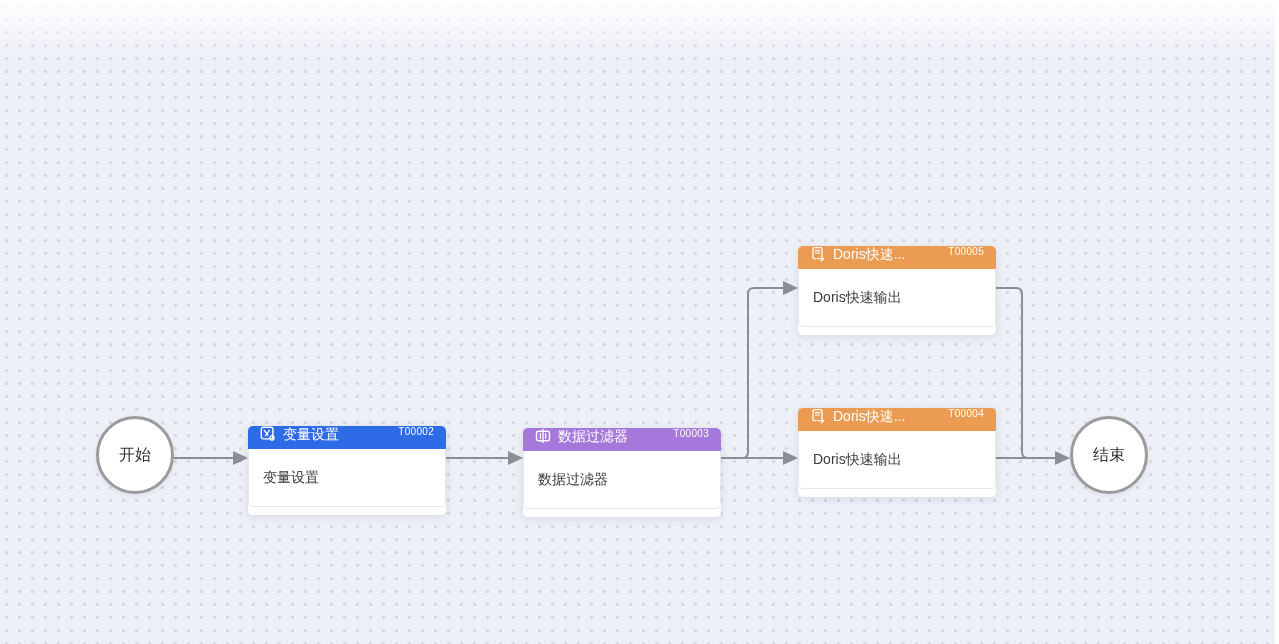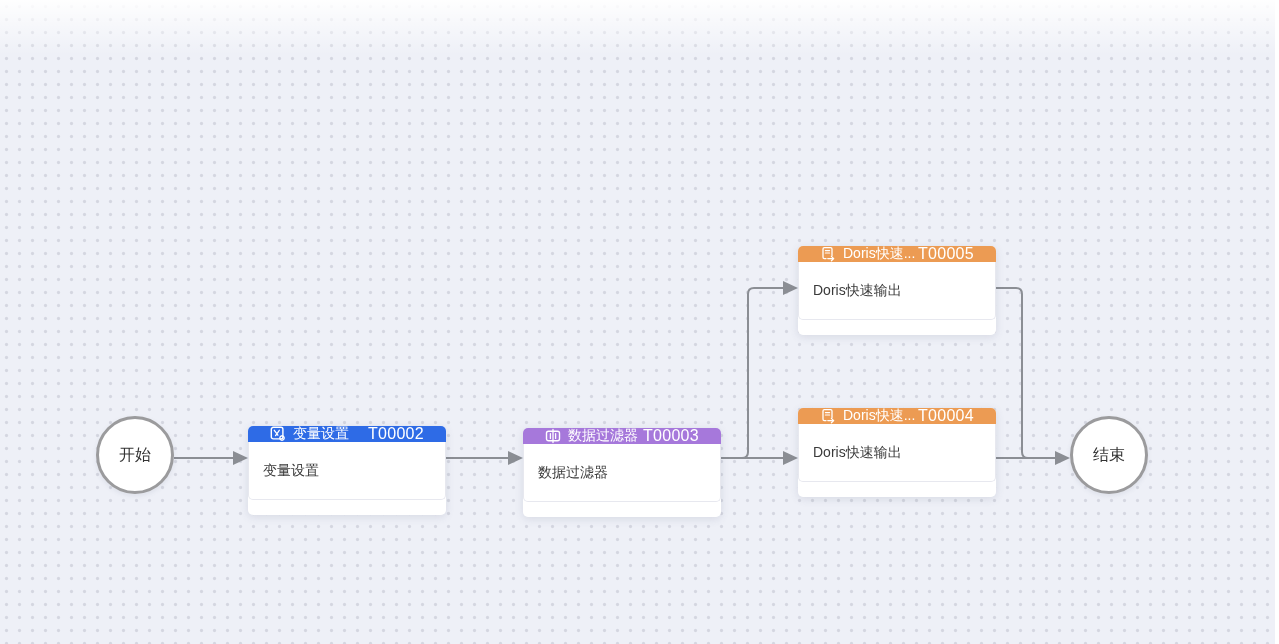--- a/index.html
+++ b/index.html
@@ -32,27 +32,27 @@
     font-size:16px;color:#333;z-index:2;
     box-shadow:0 2px 5px rgba(80,90,120,0.10);
   }
   
   .task-node{
     position:absolute;width:198px;height:89px;border-radius:5px;
     background:#ffffff;z-index:2;
     box-shadow:0 2px 8px rgba(70,80,110,0.14);
   }
   .task-header{
-    height:16px;border-radius:5px 5px 0 0;
-    display:flex;align-items:center;padding:0 22px;box-sizing:border-box;
+    height:23px;border-radius:5px 5px 0 0;
+    display:flex;padding:0 12px;box-sizing:border-box;
     color:#ffffff;
   }
   .task-header .nicon{width:16px;height:16px;flex:0 0 16px;margin-right:7px;display:block;}
   .task-title{flex:1 1 auto;font-size:14px;white-space:nowrap;overflow:hidden;}
-  .task-id{flex:0 0 auto;font-size:16px;letter-spacing:0.3px;}
+  .task-id{flex:0 0 auto;font-size:10px;letter-spacing:0.3px;}
   .task-body{
     height:58px;display:flex;align-items:center;padding:6px 14px;box-sizing:border-box;
     font-size:14px;color:#3a3a3a;border:1px solid #E7E8EF;border-top:none;
     border-radius:0 0 5px 5px;
   }
   .hdr-blue{background:#2E6BE6;}
   .hdr-purple{background:#A678DB;}
   .hdr-orange{background:#EC9B53;}
 </style>
 </head>

